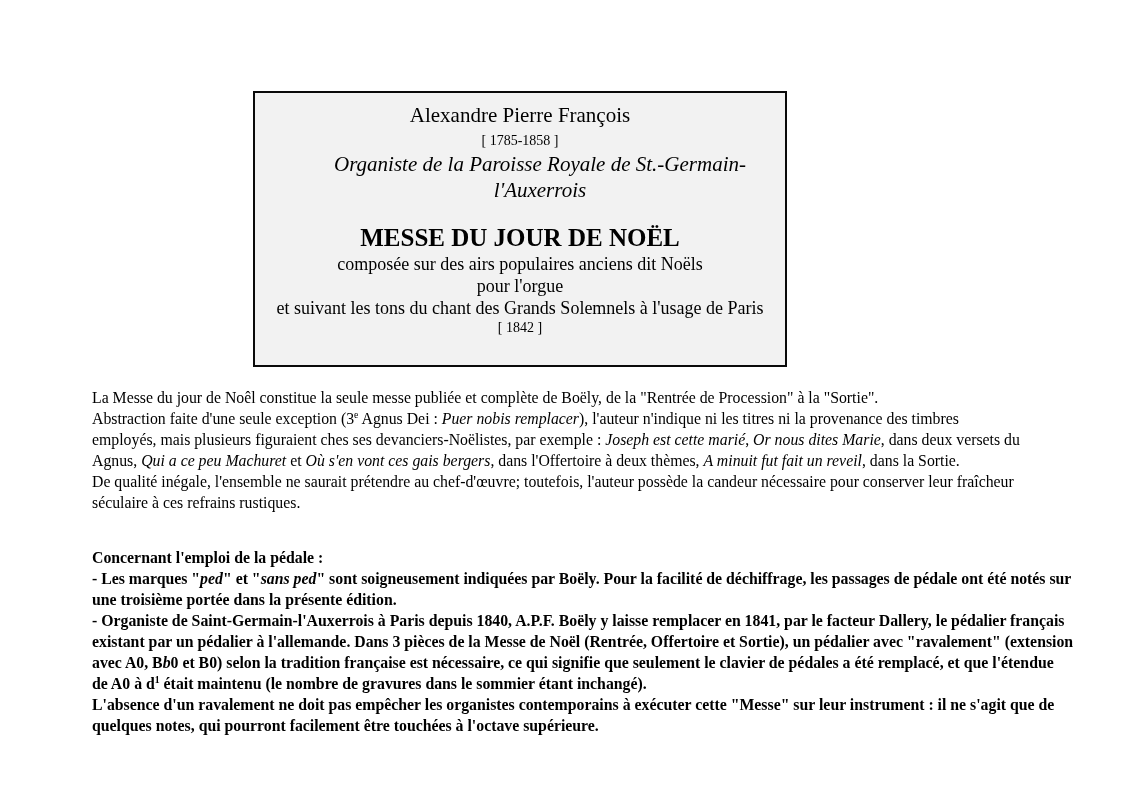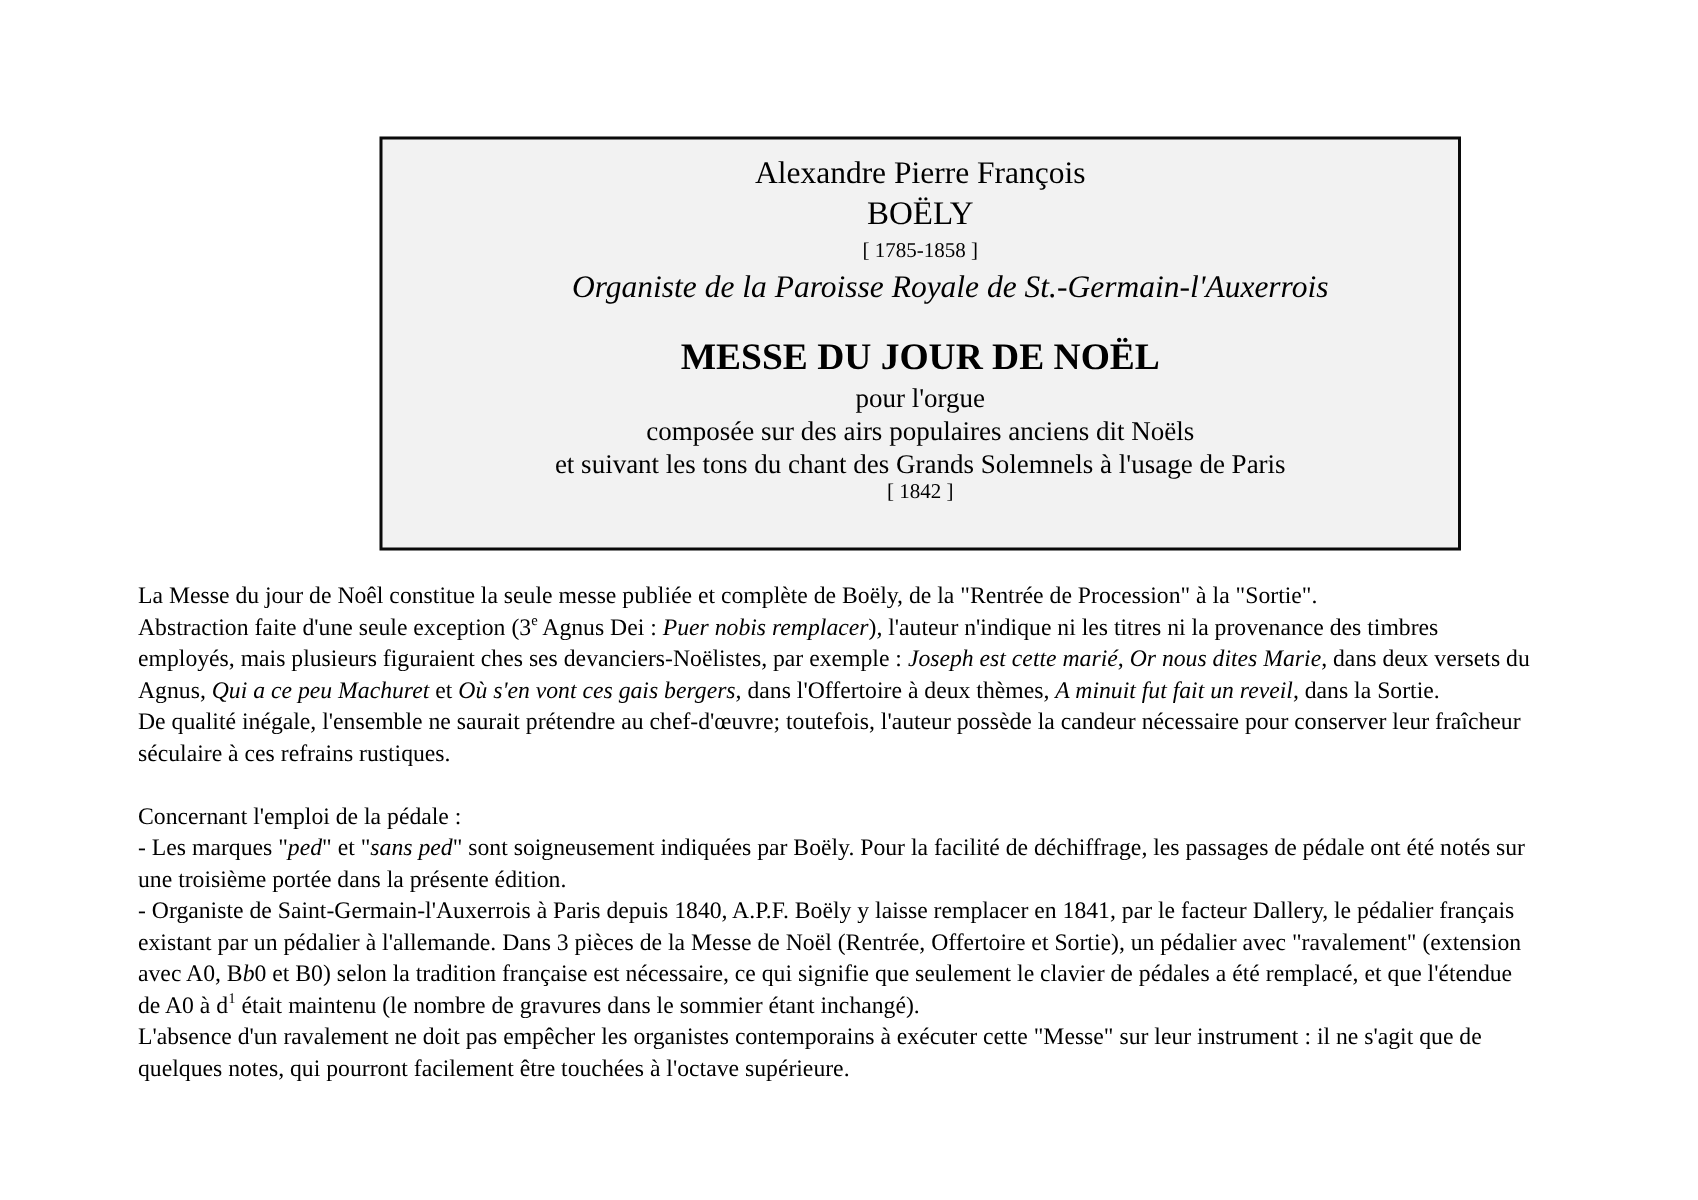--- a/index.html
+++ b/index.html
@@ -14,21 +14,21 @@
     background: #ffffff;
     font-family: "Liberation Serif", serif;
     color: #000000;
     overflow: hidden;
   }
   
   .title-box {
     position: absolute;
     left: 253px;
     top: 91px;
-    width: 721px;
+    width: 534px;
     height: 276px;
     box-sizing: border-box;
     background: #f2f2f2;
     border: 2px solid #0a0a0a;
     text-align: center;
     padding-top: 10px;
   }
   .tb-author   { font-size: 21px; line-height: 25px; }
   .tb-surname  { font-size: 22px; line-height: 27px; }
   .tb-dates    { font-size: 14px; line-height: 17px; margin-top: 4px; }
@@ -39,38 +39,37 @@
   .tb-year     { font-size: 14px; line-height: 17px; }
   
   .body-text {
     position: absolute;
     left: 92px;
     top: 387px;
     width: 955px;
     font-size: 15.8px;
     line-height: 21px;
   }
-  .para + .para { margin-top: 21px; }
+  .para + .para { margin-top: 34px; font-weight: bold; }
   .line { white-space: nowrap; }
   .it  { font-style: italic; }
   .sup { font-size: 0.62em; vertical-align: super; line-height: 0; }
 </style>
 </head>
 <body>
 
 <div class="page">
 
   <div class="title-box">
     <div class="tb-author">Alexandre Pierre François</div>
-    <div class="tb-surname">BOËLY</div>
     <div class="tb-dates">[ 1785-1858 ]</div>
     <div class="tb-position">Organiste de la Paroisse Royale de St.-Germain-l'Auxerrois</div>
     <div class="tb-work-title">MESSE DU JOUR DE NOËL</div>
+    <div class="tb-sub">composée sur des airs populaires anciens dit Noëls</div>
     <div class="tb-sub">pour l'orgue</div>
-    <div class="tb-sub">composée sur des airs populaires anciens dit Noëls</div>
     <div class="tb-sub">et suivant les tons du chant des Grands Solemnels à l'usage de Paris</div>
     <div class="tb-year">[ 1842 ]</div>
   </div>
 
   <div class="body-text" id="body-text">
       <div class="para">
         <div class="line"><span>La Messe du jour de Noêl constitue la seule messe publiée et complète de Boëly, de la "Rentrée de Procession" à la "Sortie".</span></div>
         <div class="line"><span>Abstraction faite d'une seule exception (3</span><span class="sup">e</span><span> Agnus Dei : </span><span class="it">Puer nobis remplacer</span><span>), l'auteur n'indique ni les titres ni la provenance des timbres</span></div>
         <div class="line"><span>employés, mais plusieurs figuraient ches ses devanciers-Noëlistes, par exemple : </span><span class="it">Joseph est cette marié</span><span>, </span><span class="it">Or nous dites Marie</span><span>, dans deux versets du</span></div>
         <div class="line"><span>Agnus, </span><span class="it">Qui a ce peu Machuret</span><span> et </span><span class="it">Où s'en vont ces gais bergers</span><span>, dans l'Offertoire à deux thèmes, </span><span class="it">A minuit fut fait un reveil</span><span>, dans la Sortie.</span></div>

